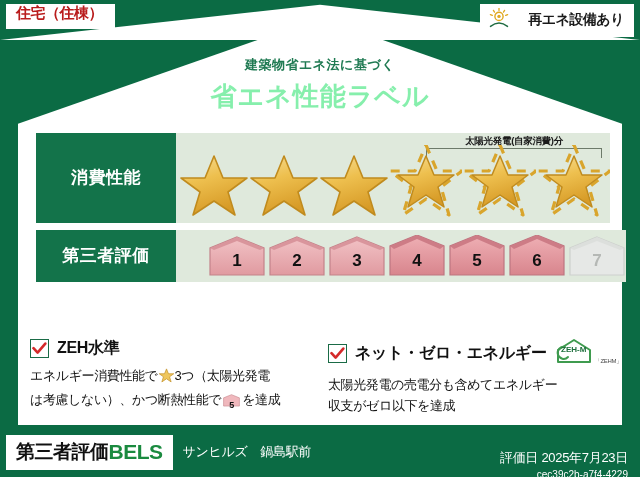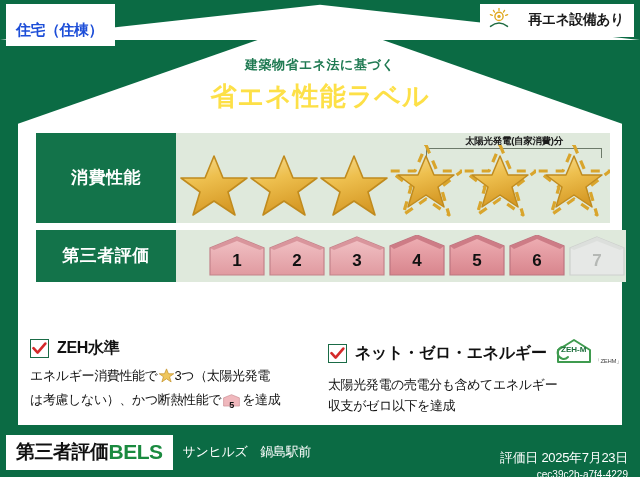--- a/index.html
+++ b/index.html
@@ -28,22 +28,22 @@
     position:absolute; left:0; top:0; width:640px; height:40px;
     background:#ffffff;
     clip-path:polygon(0% 100%, 50% 12%, 100% 100%, 100% 100%, 0% 100%);
     pointer-events:none;
   }
 
   
   #badge-dwelling {
     position:absolute; left:6px; top:4px;
     background:#ffffff;
-    padding:17px 12px 6px 10px;
-    font-size:15px; font-weight:bold; color:#1d4ed8;
+    padding:0 12px 6px 10px;
+    font-size:15px; font-weight:bold; color:#b91c1c;
     letter-spacing:-0.5px;
     z-index:6;
     text-align:center;
   }
   #badge-renewable {
     position:absolute; right:6px; top:4px;
     background:#ffffff;
     padding:4px 10px 5px 8px;
     display:flex; align-items:center; gap:18px;
     z-index:6;
@@ -55,21 +55,21 @@
   
   #title-block {
     position:absolute; left:0; right:0; top:56px;
     text-align:center; z-index:5;
   }
   #title-sub {
     font-size:13px; font-weight:bold; color:#1f7a52; letter-spacing:0.5px;
   }
   #title-main {
     margin-top:5px;
-    font-size:26px; font-weight:bold; color:#fde047; letter-spacing:1px;
+    font-size:26px; font-weight:bold; color:#86efac; letter-spacing:1px;
   }
 
   
   #rows { position:absolute; left:36px; top:133px; width:572px; z-index:5; }
 
   .rating-row { display:flex; align-items:stretch; margin-bottom:7px; }
   .row-label {
     width:140px; flex:0 0 140px;
     background:#13734a;
     color:#ffffff; font-weight:bold;

